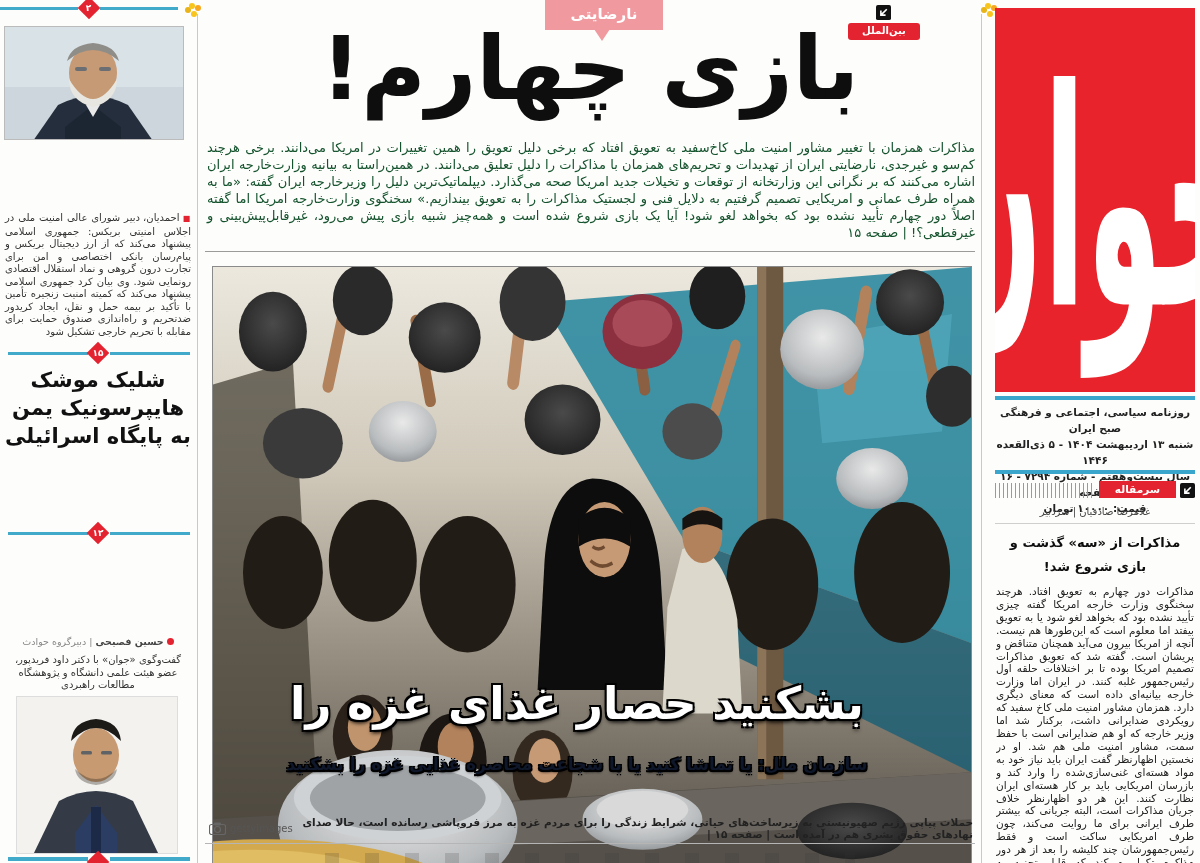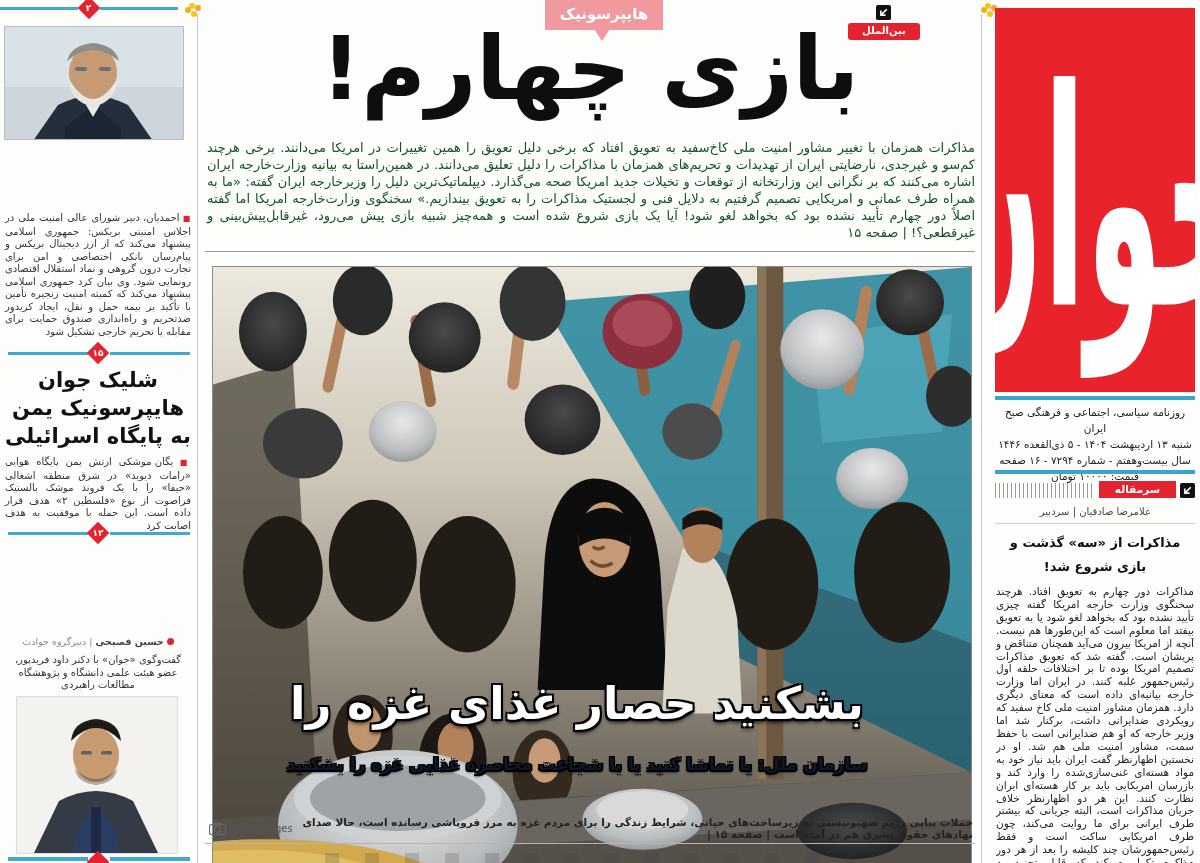--- a/index.html
+++ b/index.html
@@ -67,21 +67,21 @@
   .ghost { position:absolute; left:120px; right:120px; top:853px; height:10px; opacity:.18;
     background:repeating-linear-gradient(90deg,#333 0 14px,transparent 14px 40px); }
 
   
   .rcol { position:absolute; left:990px; top:0; width:210px; height:863px; }
   .logo-box { position:absolute; left:5px; top:8px; width:200px; height:384px; background:#e8232b;
     display:flex; align-items:center; justify-content:center; overflow:hidden; }
   .logo-box span { color:#fff; font-size:118px; font-weight:bold; transform:scaleY(2.55) scaleX(1.05); line-height:1; }
   .blue-rule { position:absolute; left:5px; width:200px; height:4px; background:#3aa6cc; }
   .mast-info { position:absolute; left:5px; width:200px; text-align:center; color:#222;
-    font-size:10.5px; line-height:16px; font-weight:400; }
+    font-size:10.5px; line-height:16px; font-weight:700; }
   .ed-header { position:absolute; left:5px; width:200px; display:flex; flex-direction:row;
     align-items:flex-end; gap:4px; }
   .ed-header .badge { background:#e42330; color:#fff; font-size:10.5px; font-weight:bold;
     padding:2px 16px 3px 16px; line-height:12px; }
   .barcode { flex:1; height:15px; background:repeating-linear-gradient(90deg,#9a9a9a 0 1px,transparent 1px 4px); }
   .ed-byline { position:absolute; left:5px; width:200px; text-align:center; font-size:10px; color:#444; }
   .ed-title { position:absolute; left:5px; width:200px; text-align:center; font-weight:bold;
     font-size:13px; line-height:24px; color:#0e0e0e; }
   .ed-body { position:absolute; left:6px; width:198px; bottom:0; top:585px; text-align:justify;
     font-size:10.5px; line-height:12.9px; color:#222; overflow:hidden; }
@@ -123,24 +123,21 @@
     <div class="lc-body" style="top:212px;">
       <span class="lead-square">■ </span><span>احمدیان، دبیر شورای عالی امنیت ملی در اجلاس امنیتی بریکس: جمهوری اسلامی پیشنهاد می‌کند که از ارز دیجیتال بریکس و پیام‌رسان بانکی اختصاصی و امن برای تجارت درون گروهی و نماد استقلال اقتصادی رونمایی شود. وی بیان کرد جمهوری اسلامی پیشنهاد می‌کند که کمیته امنیت زنجیره تأمین با تأکید بر بیمه حمل و نقل، ایجاد کریدور ضدتحریم و راه‌اندازی صندوق حمایت برای مقابله با تحریم خارجی تشکیل شود</span>
     </div>
 
     <div class="rule-teal" style="left:8px;width:80px;top:352px;"></div>
     <div class="rule-teal" style="left:110px;width:80px;top:352px;"></div>
     <div class="diamond" style="left:90px;top:345px;">
       <span>۱۵</span>
       </div>
 
-    <div class="lc-head" style="top:366px;font-size:21px;line-height:28px;">شلیک جوان هایپرسونیک یمن به پایگاه اسرائیلی</div>
-    <div class="lc-body" style="top:456px;">
-      <span class="lead-square">■ </span><span>یگان موشکی ارتش یمن پایگاه هوایی «رامات دیوید» در شرق منطقه اشغالی «حیفا» را با یک فروند موشک بالستیک فراصوت از نوع «فلسطین ۲» هدف قرار داده است. این حمله با موفقیت به هدف اصابت کرد</span>
-    </div>
+    <div class="lc-head" style="top:366px;font-size:21px;line-height:28px;">شلیک موشک هایپرسونیک یمن به پایگاه اسرائیلی</div>
 
     <div class="rule-teal" style="left:8px;width:80px;top:532px;"></div>
     <div class="rule-teal" style="left:110px;width:80px;top:532px;"></div>
     <div class="diamond" style="left:90px;top:525px;">
       <span>۱۲</span>
       </div>
 
     <div class="byline" style="top:636px;">
       <span class="dot"></span><b>حسین فصیحی</b> | <span>دبیرگروه حوادث</span>
     </div>
@@ -162,21 +159,21 @@
 
     <div class="rule-teal" style="left:8px;width:80px;top:857px;height:4px;"></div>
     <div class="rule-teal" style="left:110px;width:80px;top:857px;height:4px;"></div>
     <div class="diamond" style="left:90px;top:854px;">
         <span></span>
       </div>
   </div>
 
   <div class="ccol">
 
-    <div class="ribbon">هایپرسونیک</div>
+    <div class="ribbon">نارضایتی</div>
     <div class="ribbon-tail"></div>
 
     <div class="kicker">
       <svg class="icon-arrow" viewBox="0 0 16 16">
         <rect width="16" height="16" rx="2" fill="#111"></rect>
         <path d="M11.5 4.5 L6 10 M5.2 5.8 V10.8 H10.2" stroke="#fff" stroke-width="1.7" fill="none"></path>
       </svg>
       <span class="badge">بین‌الملل</span>
     </div>
 

